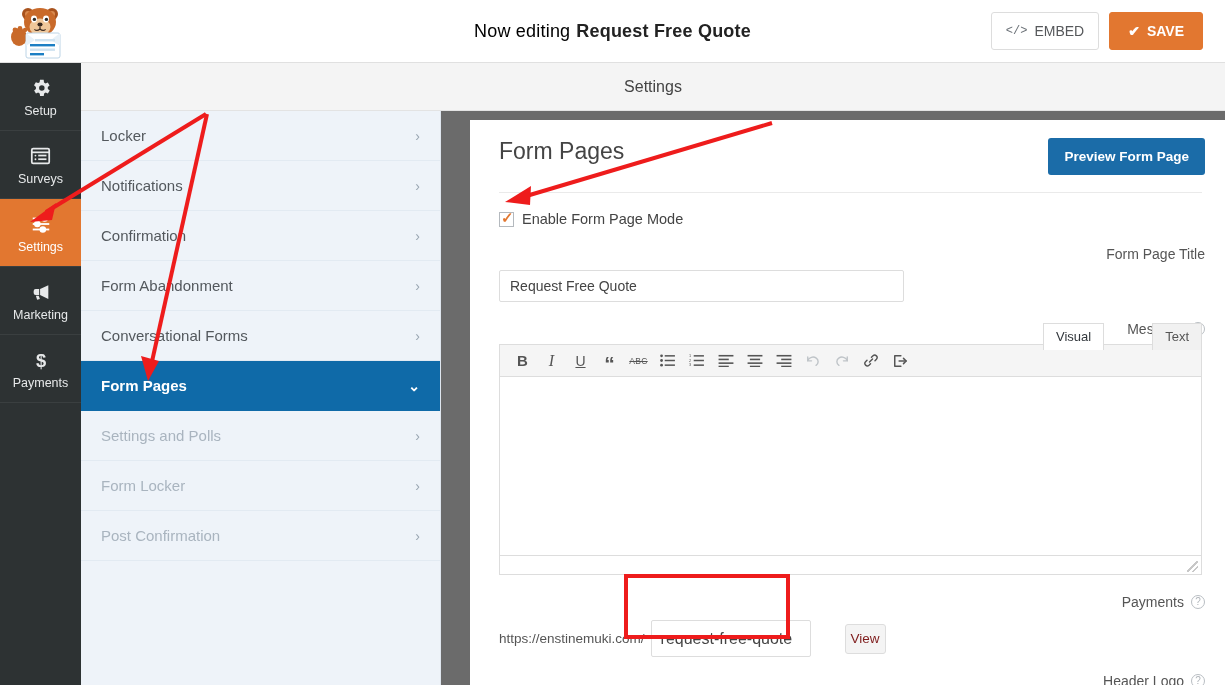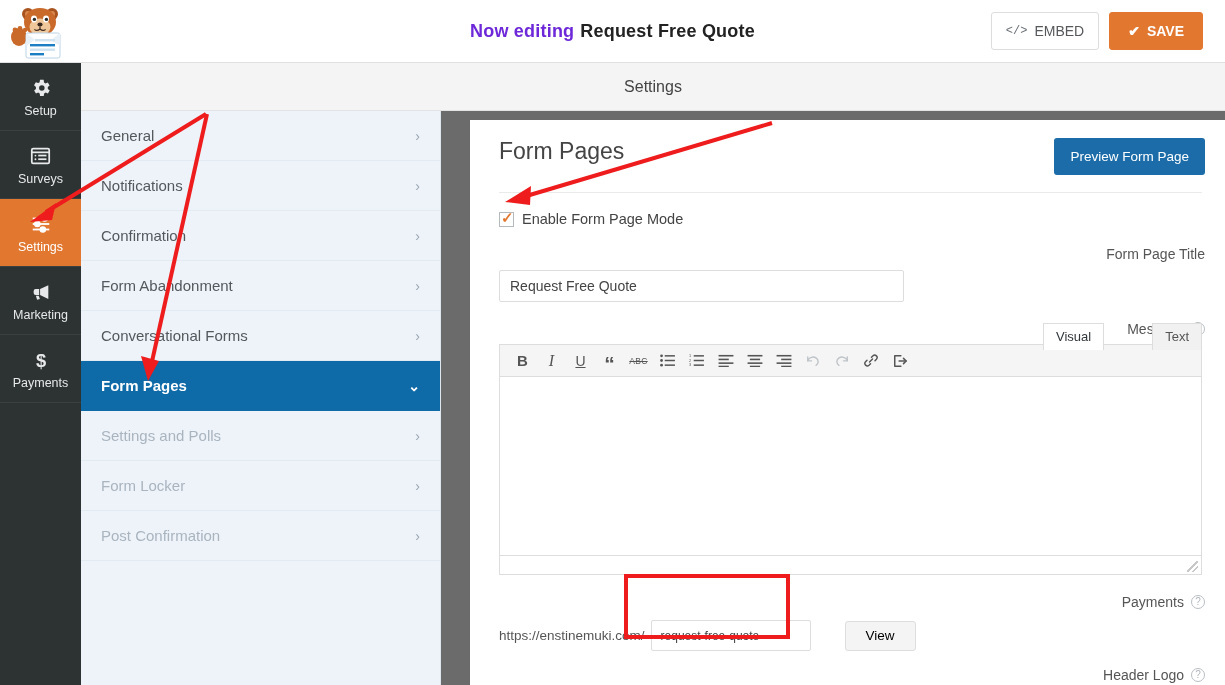--- a/index.html
+++ b/index.html
@@ -17,21 +17,21 @@
     background: #ffffff; border-bottom: 1px solid #e0e0e0;
   }
   .logo-wrap {
     position: absolute; left: 8px; top: 3px; width: 60px; height: 58px;
   }
   .topbar-title {
     position: absolute; left: 0; top: 0; width: 1225px; height: 63px;
     display: flex; align-items: center; justify-content: center;
     font-size: 18px; color: #444; letter-spacing: .2px;
   }
-  .topbar-title .muted { color: #6d28d9; font-weight: 700; }
+  .topbar-title .muted { color: #000000; font-weight: 400; }
   .topbar-title .strong { color: #222; font-weight: bold; margin-left: 6px; }
 
   .topbar-actions {
     position: absolute; right: 22px; top: 12px;
     display: flex; align-items: center; gap: 10px;
   }
   .btn-embed {
     height: 38px; padding: 0 14px;
     display: flex; align-items: center; gap: 7px;
     background: #fff; border: 1px solid #ddd; border-radius: 3px;
@@ -100,21 +100,21 @@
     position: absolute; left: 470px; top: 120px; width: 755px; height: 565px;
     background: #fff; overflow: hidden;
   }
   .content-inner { padding: 18px 20px 0 29px; }
   .page-head {
     display: flex; align-items: flex-start; justify-content: space-between;
   }
   .page-title { font-size: 23px; color: #444; font-weight: normal; }
   .btn-preview {
     background: #1b6ca8; color: #fff; border: none; border-radius: 3px;
-    font-size: 13.5px; font-weight: normal; padding: 11px 16px; cursor: pointer;
+    font-size: 13.5px; font-weight: bold; padding: 11px 16px; cursor: pointer;
   }
   .hr { height: 1px; background: #eaeaea; margin: 17px 0 0 0; width: 703px; }
 
   .checkrow { display: flex; align-items: center; gap: 8px; margin-top: 18px; }
   .checkbox {
     width: 15px; height: 15px; border: 1px solid #b4b9be; background: #fff;
     position: relative; cursor: pointer; flex: none;
   }
   .checkbox .tick {
     position: absolute; left: 1px; top: -3px;
@@ -168,28 +168,28 @@
     background:
       linear-gradient(135deg, transparent 0 45%, #c6c6c6 45% 55%, transparent 55% 100%),
       linear-gradient(135deg, transparent 0 70%, #c6c6c6 70% 80%, transparent 80% 100%);
     opacity: .95;
   }
 
   
   .permalink-row { display: flex; align-items: center; gap: 0; margin-top: 10px; }
   .permalink-prefix { font-size: 13.5px; color: #555; }
   .slug-input {
-    margin-left: 6px; width: 160px; height: 31px;
+    margin-left: 6px; width: 160px; height: 37px;
     border: 1px solid #ddd; border-radius: 2px; padding: 0 9px;
-    font-size: 12px; color: #444; font-family: "Liberation Sans", sans-serif;
+    font-size: 16px; color: #444; font-family: "Liberation Sans", sans-serif;
   }
   .btn-view {
-    margin-left: 34px; height: 30px; padding: 0 20px;
+    margin-left: 34px; height: 30px; padding: 0 5px;
     background: #f4f4f4; border: 1px solid #ddd; border-radius: 3px;
-    color: #000000; font-size: 13.5px; cursor: pointer;
+    color: #7f1d1d; font-size: 13.5px; cursor: pointer;
   }
 
   
   .annot {
     position: absolute; left: 0; top: 0; width: 1225px; height: 685px;
     pointer-events: none;
   }
   .redbox {
     position: absolute; left: 624px; top: 574px; width: 166px; height: 65px;
     border: 4px solid #ee1c1c; pointer-events: none;
@@ -316,21 +316,21 @@
   <div class="settings-bar">
     <span>Settings</span>
   </div>
 
   <div class="gutter-top"></div>
   <div class="gutter"></div>
 
   <div class="navpanel">
 
     <div class="nav-item">
-      <span>General</span>
+      <span>Locker</span>
       <span class="chev">›</span>
     </div>
     <div class="nav-item">
       <span>Notifications</span>
       <span class="chev">›</span>
     </div>
     <div class="nav-item">
       <span>Confirmation</span>
       <span class="chev">›</span>
     </div>

